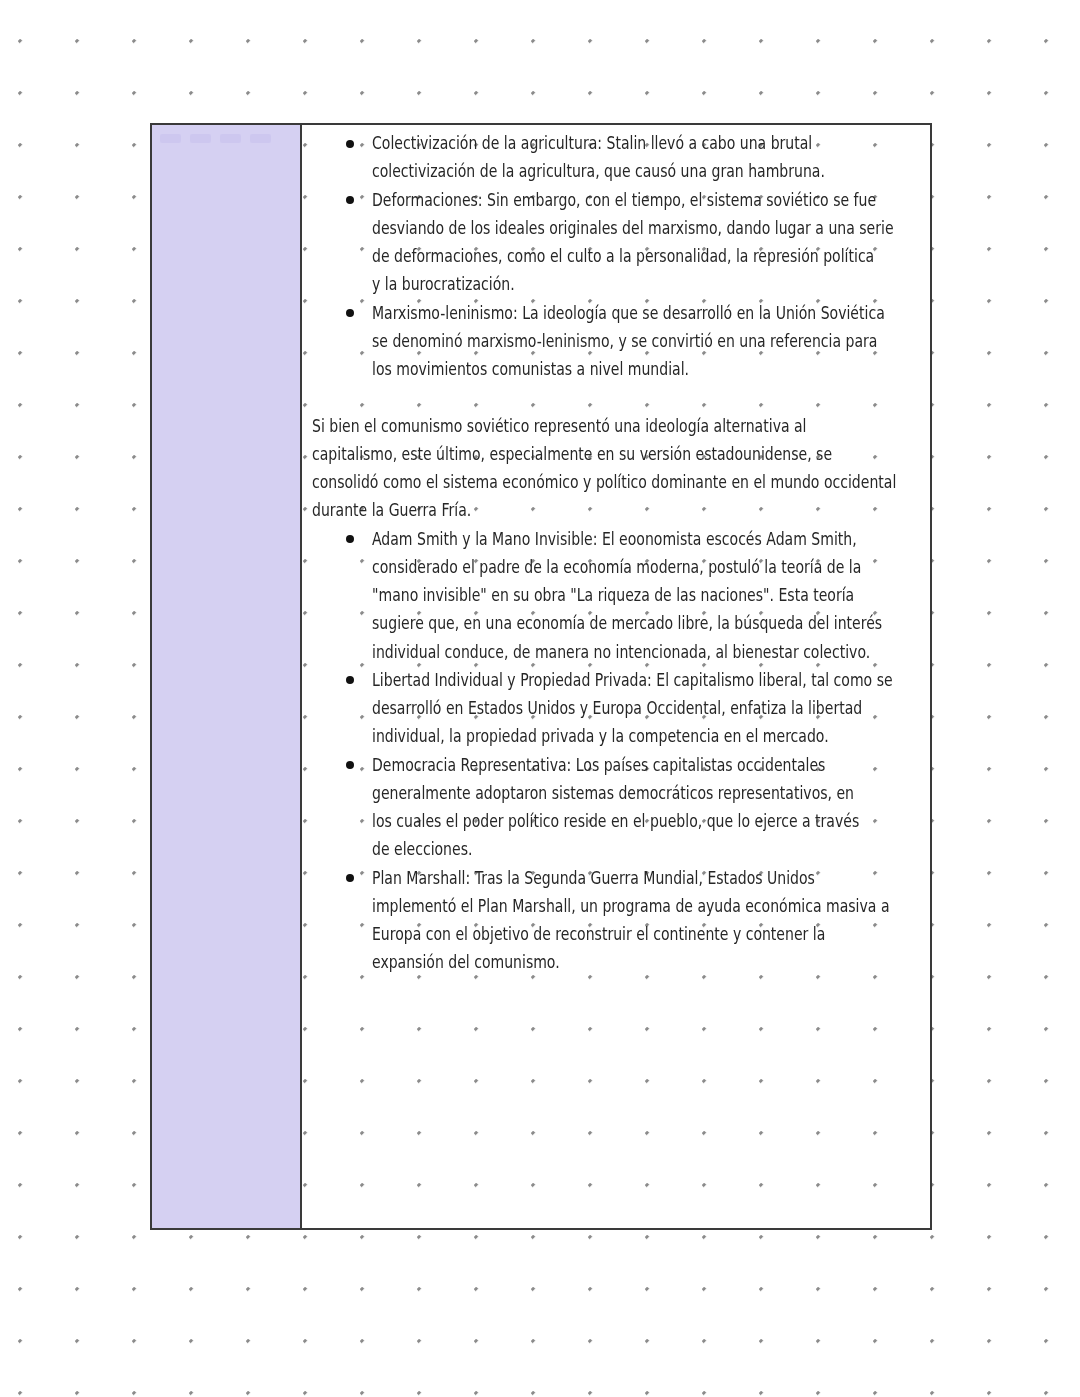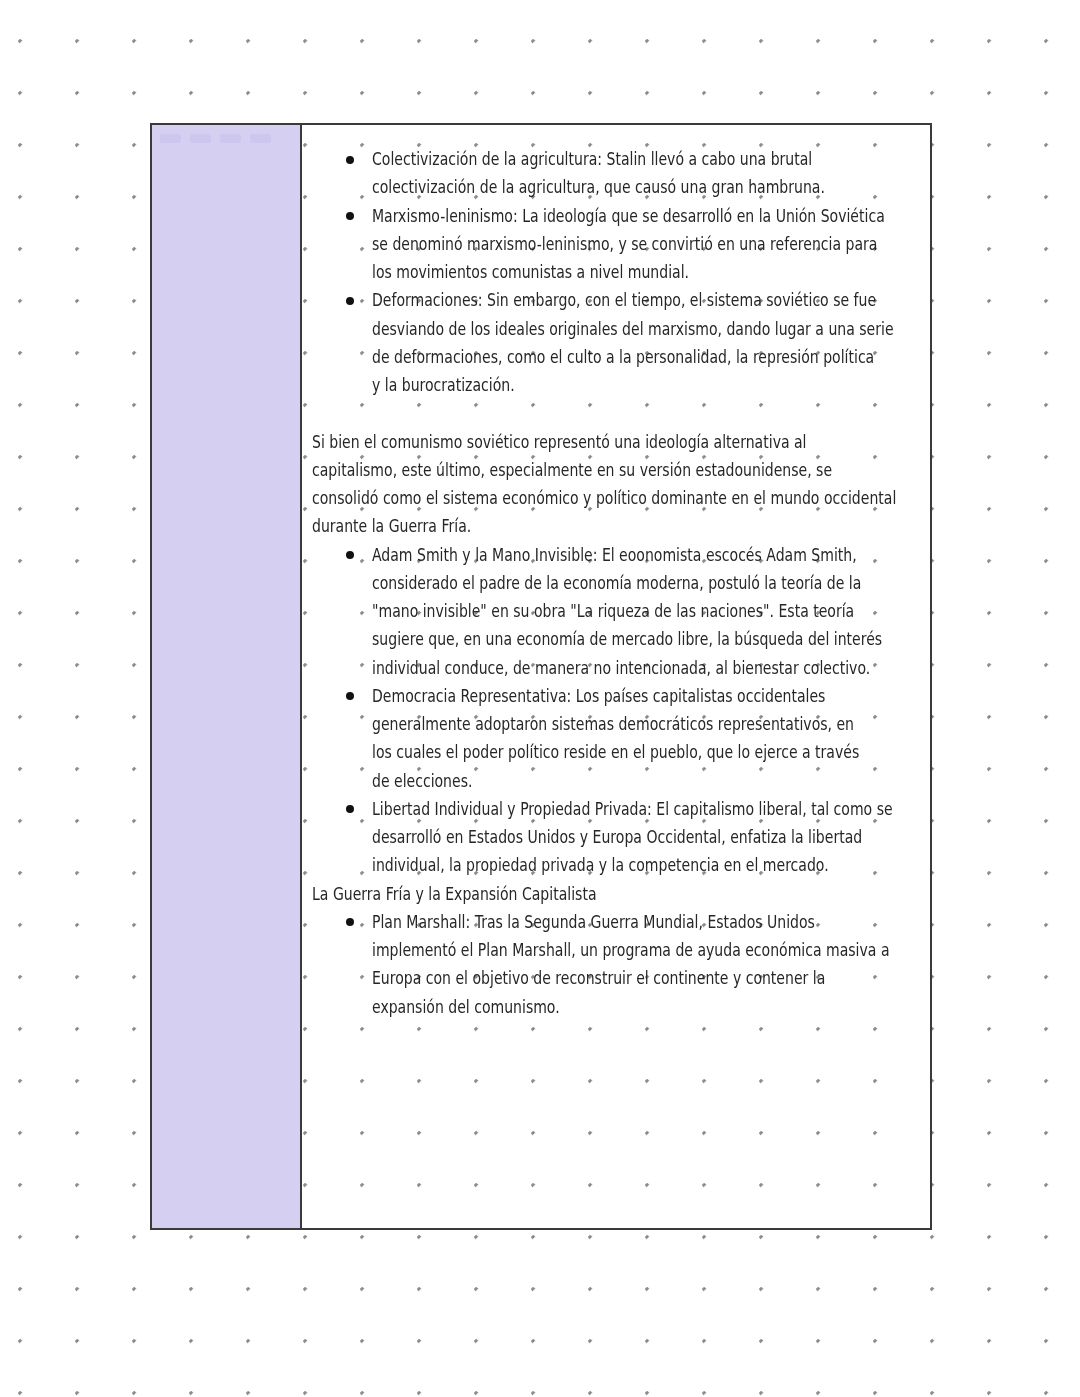--- a/index.html
+++ b/index.html
@@ -17,21 +17,21 @@
   }
   .sidebar{
     position:absolute;left:0;top:0;bottom:0;width:150px;
     border-right:2px solid #3a3a3a;box-sizing:border-box;
   }
   .faint-marks{position:absolute;left:8px;top:9px;display:flex;gap:9px;}
   .faint-marks span{width:21px;height:9px;border-radius:2px;background:#c6c0ec;opacity:.55;}
   .note-content{
     position:absolute;left:150px;right:0;top:0;bottom:0;
     padding:4px 2px 0 10px;box-sizing:border-box;
-    color:#262626;font-size:18px;margin-top:16px;
+    color:#262626;font-size:18px;
   }
   .line{
     height:28.25px;line-height:28.25px;white-space:nowrap;
     transform:scaleX(0.78);transform-origin:0 0;
   }
   .block{position:relative;}
   .block.bullet{padding-left:60px;}
   .bullet-dot{
     position:absolute;left:34px;top:10.5px;width:8px;height:8px;
     border-radius:50%;background:#111;
@@ -51,61 +51,58 @@
     </div>
   </div>
   <div class="note-content">
       <div class="block bullet">
         <span class="bullet-dot"></span>
         <div class="line">Colectivización de la agricultura: Stalin llevó a cabo una brutal</div>
         <div class="line">colectivización de la agricultura, que causó una gran hambruna.</div>
       </div>
       <div class="block bullet">
         <span class="bullet-dot"></span>
-        <div class="line">Marxismo-leninismo: La ideología que se desarrolló en la Unión Soviética</div>
-        <div class="line">se denominó marxismo-leninismo, y se convirtió en una referencia para</div>
-        <div class="line">los movimientos comunistas a nivel mundial.</div>
-      </div>
-      <div class="block bullet">
-        <span class="bullet-dot"></span>
         <div class="line">Deformaciones: Sin embargo, con el tiempo, el sistema soviético se fue</div>
         <div class="line">desviando de los ideales originales del marxismo, dando lugar a una serie</div>
         <div class="line">de deformaciones, como el culto a la personalidad, la represión política</div>
         <div class="line">y la burocratización.</div>
+      </div>
+      <div class="block bullet">
+        <span class="bullet-dot"></span>
+        <div class="line">Marxismo-leninismo: La ideología que se desarrolló en la Unión Soviética</div>
+        <div class="line">se denominó marxismo-leninismo, y se convirtió en una referencia para</div>
+        <div class="line">los movimientos comunistas a nivel mundial.</div>
       </div>
       <div class="spacer"></div>
       <div class="block paragraph">
         <div class="line">Si bien el comunismo soviético representó una ideología alternativa al</div>
         <div class="line">capitalismo, este último, especialmente en su versión estadounidense, se</div>
         <div class="line">consolidó como el sistema económico y político dominante en el mundo occidental</div>
         <div class="line">durante la Guerra Fría.</div>
       </div>
       <div class="block bullet">
         <span class="bullet-dot"></span>
         <div class="line">Adam Smith y la Mano Invisible: El eoonomista escocés Adam Smith,</div>
         <div class="line">considerado el padre de la economía moderna, postuló la teoría de la</div>
         <div class="line">"mano invisible" en su obra "La riqueza de las naciones". Esta teoría</div>
         <div class="line">sugiere que, en una economía de mercado libre, la búsqueda del interés</div>
         <div class="line">individual conduce, de manera no intencionada, al bienestar colectivo.</div>
       </div>
       <div class="block bullet">
         <span class="bullet-dot"></span>
+        <div class="line">Libertad Individual y Propiedad Privada: El capitalismo liberal, tal como se</div>
+        <div class="line">desarrolló en Estados Unidos y Europa Occidental, enfatiza la libertad</div>
+        <div class="line">individual, la propiedad privada y la competencia en el mercado.</div>
+      </div>
+      <div class="block bullet">
+        <span class="bullet-dot"></span>
         <div class="line">Democracia Representativa: Los países capitalistas occidentales</div>
         <div class="line">generalmente adoptaron sistemas democráticos representativos, en</div>
         <div class="line">los cuales el poder político reside en el pueblo, que lo ejerce a través</div>
         <div class="line">de elecciones.</div>
-      </div>
-      <div class="block bullet">
-        <span class="bullet-dot"></span>
-        <div class="line">Libertad Individual y Propiedad Privada: El capitalismo liberal, tal como se</div>
-        <div class="line">desarrolló en Estados Unidos y Europa Occidental, enfatiza la libertad</div>
-        <div class="line">individual, la propiedad privada y la competencia en el mercado.</div>
-      </div>
-      <div class="block heading">
-        <div class="line">La Guerra Fría y la Expansión Capitalista</div>
       </div>
       <div class="block bullet">
         <span class="bullet-dot"></span>
         <div class="line">Plan Marshall: Tras la Segunda Guerra Mundial, Estados Unidos</div>
         <div class="line">implementó el Plan Marshall, un programa de ayuda económica masiva a</div>
         <div class="line">Europa con el objetivo de reconstruir el continente y contener la</div>
         <div class="line">expansión del comunismo.</div>
       </div>
     </div>
 </div>

